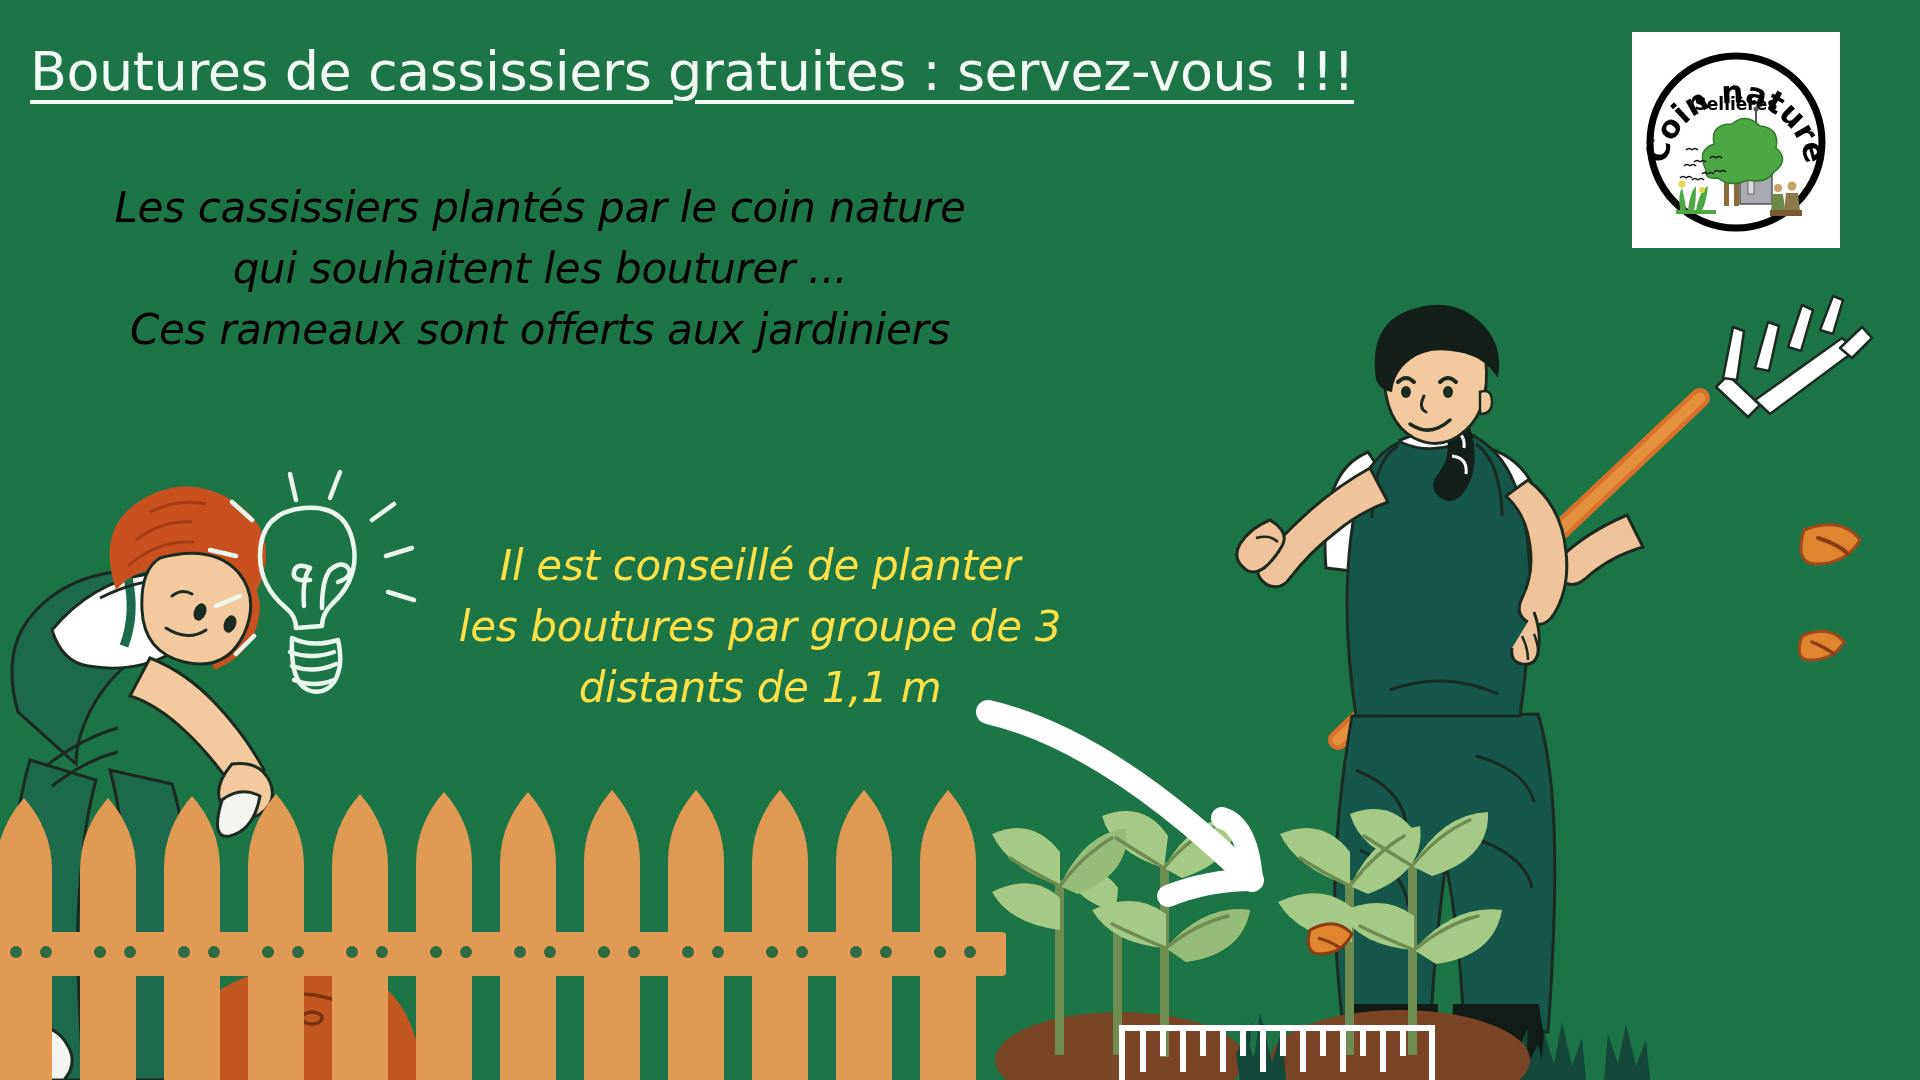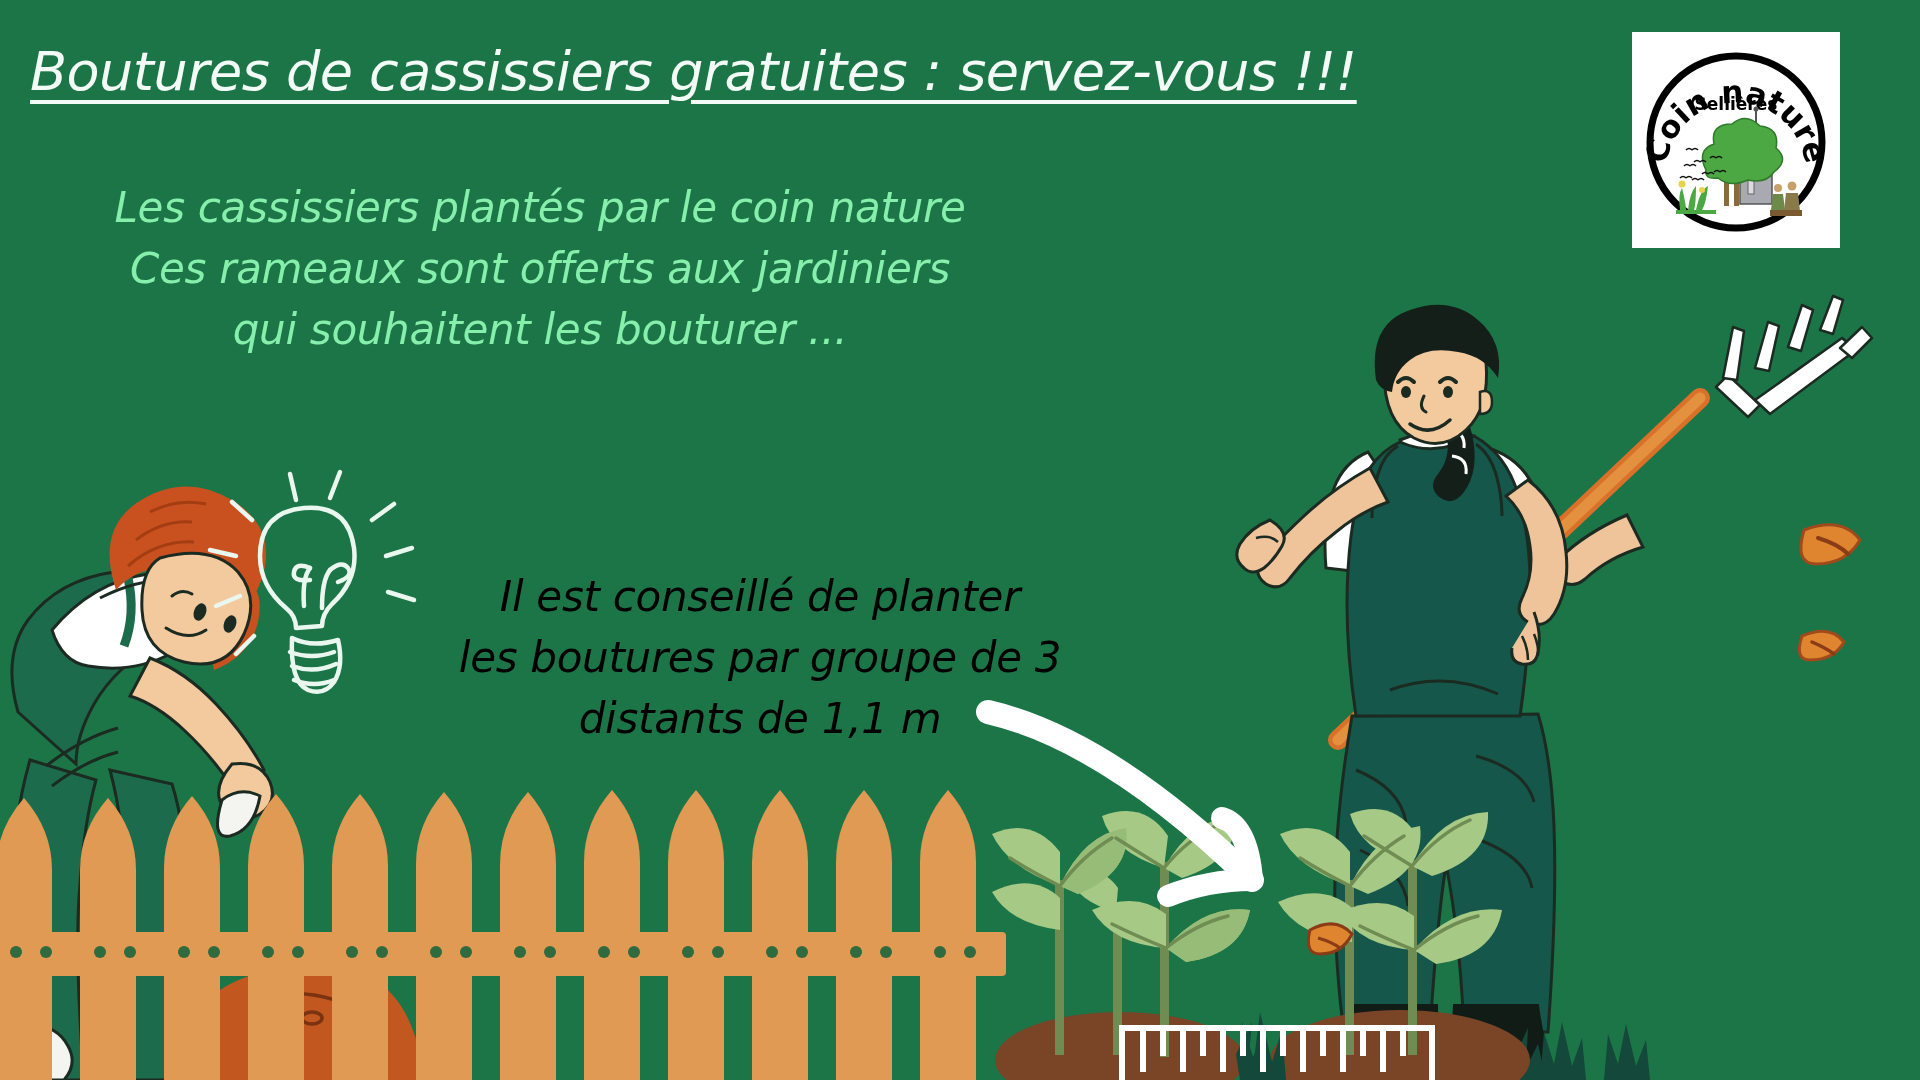--- a/index.html
+++ b/index.html
@@ -16,52 +16,51 @@
     overflow:hidden;
   }
   .layer { position:absolute; top:0; left:0; width:1920px; height:1080px; }
 
   
   #title {
     position:absolute;
     left:30px; top:40px;
     font-family:"DejaVu Sans", sans-serif;
     font-size:54px;
-    font-style:italic;
     font-weight:400;
     color:#F2FBF5;
     letter-spacing:-0.5px;
     white-space:nowrap;
     text-decoration:underline;
     text-underline-offset:10px;
     text-decoration-thickness:4px;
   }
   #body-text {
     position:absolute;
     left:0px; top:178px;
     width:1080px;
     text-align:center;
     font-family:"DejaVu Sans", sans-serif;
     font-size:42px;
     font-style:italic;
-    color:#86efac;
+    color:#000000;
     line-height:1.45;
     letter-spacing:-0.3px;
   }
   #body-text .ln { display:block; white-space:nowrap; }
 
   #tip-text {
     position:absolute;
-    left:400px; top:567px;
+    left:400px; top:536px;
     width:720px;
     text-align:center;
     font-family:"DejaVu Sans", sans-serif;
     font-size:42px;
     font-style:italic;
-    color:#000000;
+    color:#fde047;
     line-height:1.45;
     letter-spacing:-0.3px;
   }
   #tip-text .ln { display:block; white-space:nowrap; }
 
   
   #logo-box {
     position:absolute;
     left:1632px; top:32px;
     width:208px; height:216px;
@@ -362,22 +361,22 @@
       <path d="M1222,818 q26,8 30,62" stroke="#FFFFFF" stroke-width="22" fill="none" stroke-linecap="round"></path>
       <path d="M1168,896 q40,-16 84,-16" stroke="#FFFFFF" stroke-width="22" fill="none" stroke-linecap="round"></path>
     </g>
 
   </svg>
 
   <div id="title">Boutures de cassissiers gratuites : servez-vous !!!</div>
 
   <div id="body-text">
     <span class="ln">Les cassissiers plantés par le coin nature</span>
+    <span class="ln">qui souhaitent les bouturer ...</span>
     <span class="ln">Ces rameaux sont offerts aux jardiniers</span>
-    <span class="ln">qui souhaitent les bouturer ...</span>
   </div>
 
   <div id="tip-text">
     <span class="ln">Il est conseillé de planter</span>
     <span class="ln">les boutures par groupe de 3</span>
     <span class="ln">distants de 1,1 m</span>
   </div>
 
   <div id="logo-box">
     <svg viewBox="0 0 208 216" xmlns="http://www.w3.org/2000/svg">

